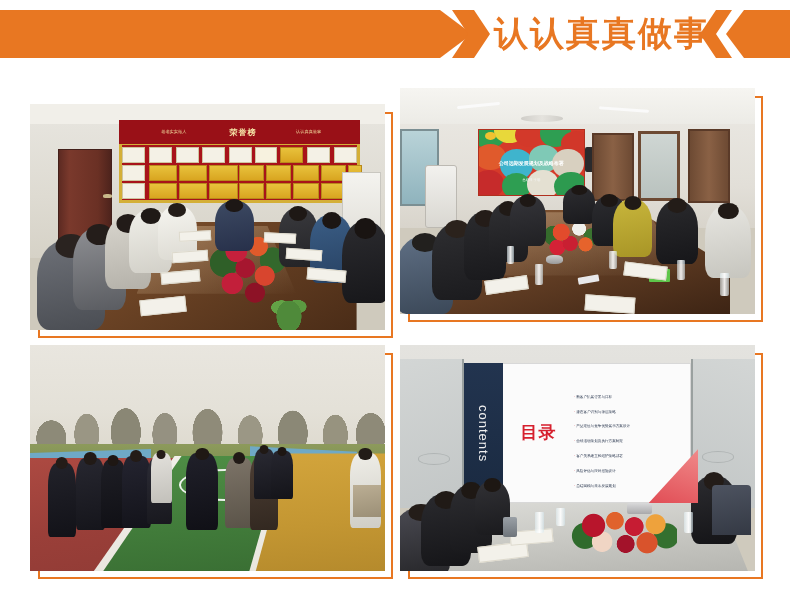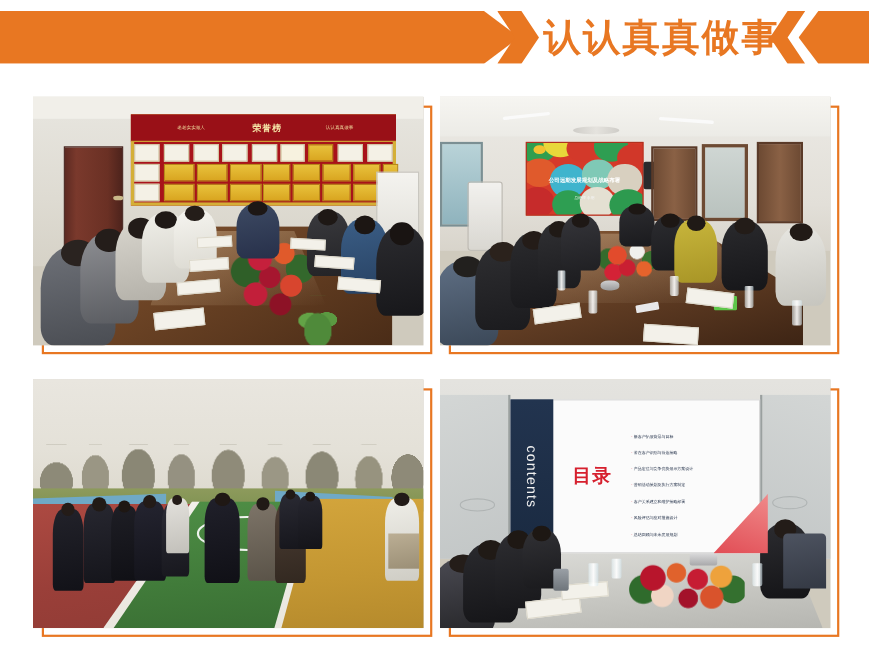--- a/index.html
+++ b/index.html
@@ -231,21 +231,21 @@
 <div class="banner">
   <div class="banner-left"></div>
   <div class="banner-chev-r"></div>
   <div class="banner-title">认认真真做事</div>
   <div class="banner-chev-l"></div>
   <div class="banner-right"></div>
 </div>
 
 <div class="grid">
 
-  <div class="cell" style="left:30px; top:88px; width:371px; height:242px;">
+  <div class="cell" style="left:30px; top:104px; width:371px; height:242px;">
     <div class="frame"></div>
     <div class="photo">
       <div class="layer p1-wall"></div>
       <div class="layer p1-ceil"></div>
       <div class="layer p1-door"></div>
       <div class="layer p1-doorknob"></div>
       <div class="layer p1-board"></div>
       <div class="layer p1-boardtop"></div>
       <div class="layer p1-bt-l">老老实实做人</div>
       <div class="layer p1-bt-ttl">荣誉榜</div>

